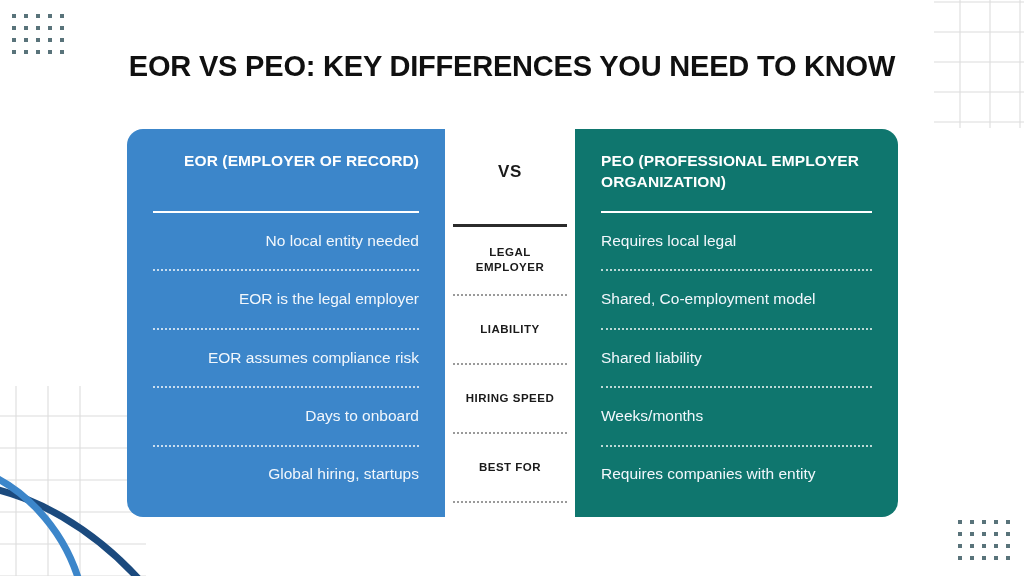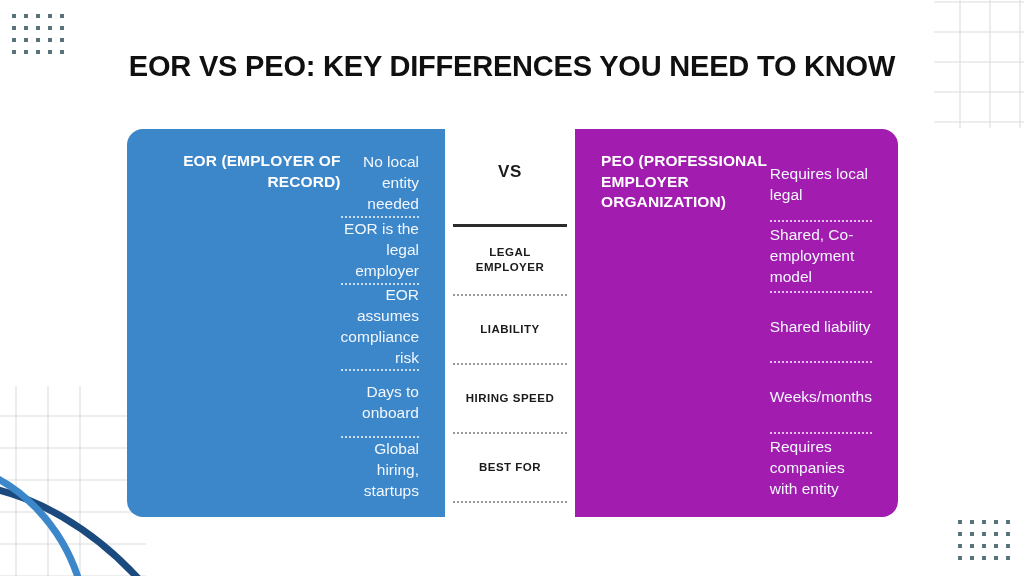--- a/index.html
+++ b/index.html
@@ -64,21 +64,21 @@
     left: 127px;
     top: 129px;
     width: 771px;
     height: 388px;
     display: flex;
     align-items: stretch;
   }
 
   .panel {
     display: flex;
-    flex-direction: row;
+    flex-direction: column;
     padding: 22px 26px 14px 26px;
   }
 
   .panel-left {
     width: 318px;
     background: #3c86ca;
     border-radius: 16px 0 0 16px;
     text-align: right;
   }
 
@@ -86,21 +86,21 @@
     width: 130px;
     background: #ffffff;
     text-align: center;
     display: flex;
     flex-direction: column;
     padding: 22px 8px 14px 8px;
   }
 
   .panel-right {
     width: 323px;
-    background: #a21caf;
+    background: #0f766e;
     border-radius: 0 16px 16px 0;
     text-align: left;
   }
 
   
   .p-head {
     color: #ffffff;
     font-size: 15.5px;
     font-weight: bold;
     line-height: 1.33;
@@ -130,21 +130,21 @@
 
   .row {
     flex: 1;
     display: flex;
     align-items: center;
     color: #f2f7fc;
     font-size: 15.5px;
     line-height: 1.35;
     border-bottom: 2px dotted rgba(255,255,255,0.72);
   }
-  .panel-left  .row { }
+  .panel-left  .row { justify-content: flex-end; }
   .panel-right .row { justify-content: flex-start; }
   .row:last-child { border-bottom: none; }
 
   .panel-mid .row {
     justify-content: center;
     color: #1a1a1a;
     font-size: 11.5px;
     font-weight: bold;
     letter-spacing: 0.5px;
     line-height: 1.3;

